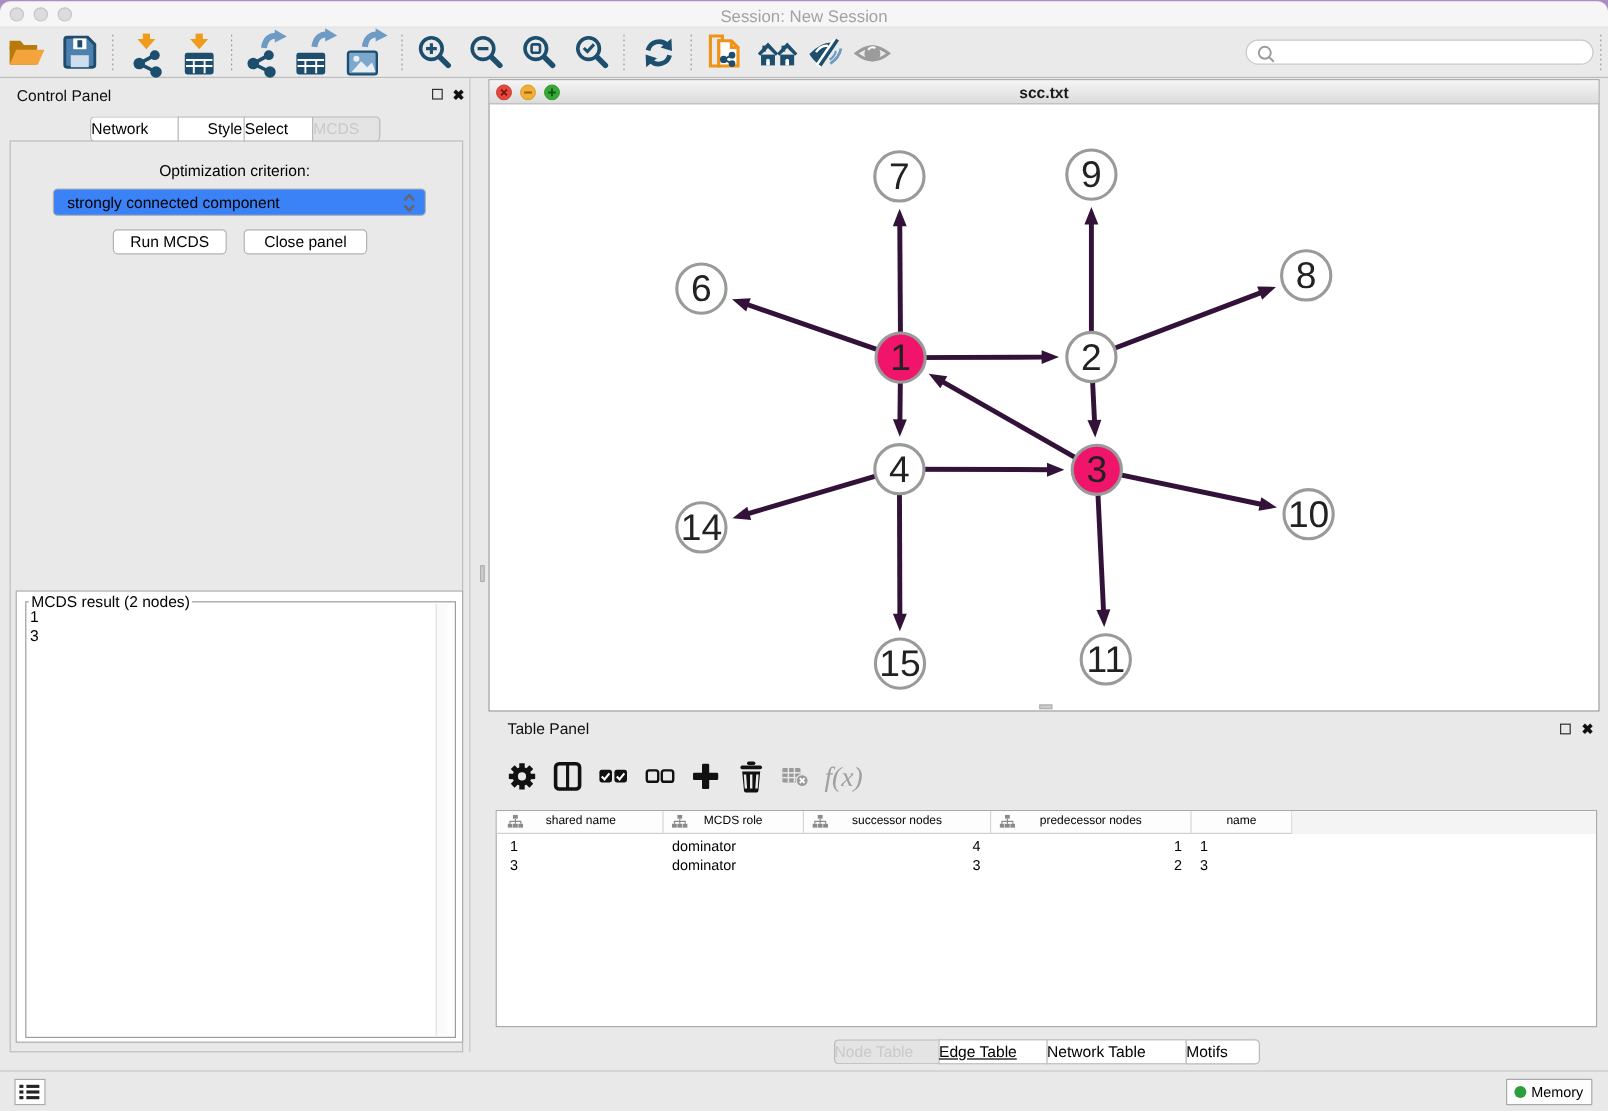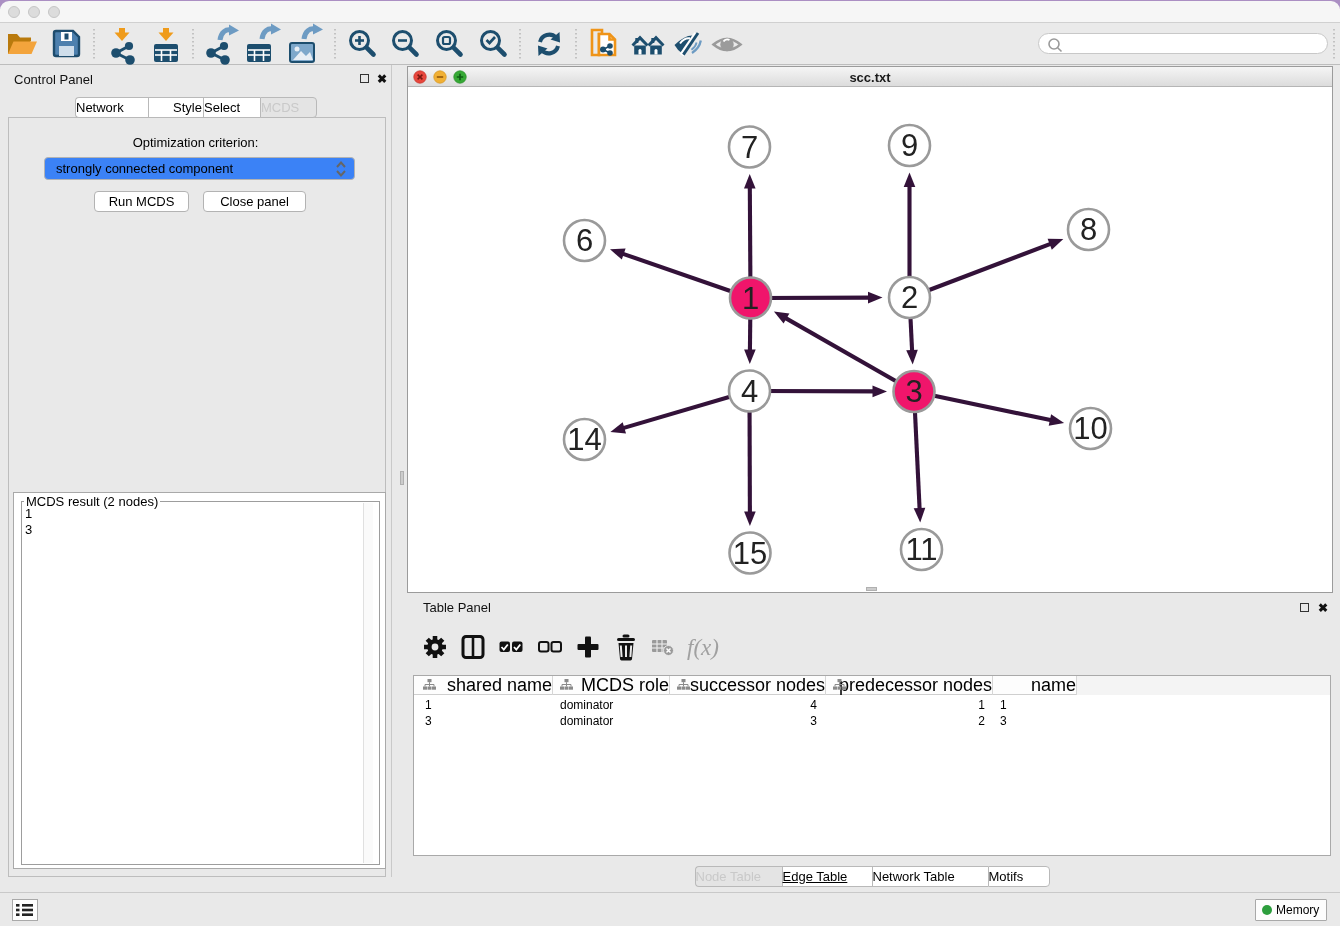--- a/index.html
+++ b/index.html
@@ -35,21 +35,21 @@
 #sbtrack { right:6px; top:1px; width:10px; height:360px; background:#fafafa; border-left:1px solid #e0e0e0; }
 
 #netwin { left:407px; top:66px; width:926px; height:527px; border:1px solid #9b9b9b; background:#fff; }
 #nettitle { left:0; top:0; width:100%; height:20px; background:linear-gradient(#f5f5f5,#dcdcdc); border-bottom:1px solid #b5b5b5; }
 #nettitle .t { width:100%; text-align:center; top:3px; font-size:13px; font-weight:bold; color:#1a1a1a; }
 
 #tpanel { left:410px; top:597px; width:924px; height:294px; background:#e9e9e9; }
 #tpanel .hdr { left:13px; top:3px; font-size:13px; color:#111; }
 #tablewrap { left:3px; top:78px; width:918px; height:181px; background:#fff; border:1px solid #a9a9a9; }
 #thead { left:0; top:0; width:100%; height:19px; background:#fdfdfd; border-bottom:1px solid #cfcfcf; font-size:12px; }
-.th { top:0; height:19px; border-right:1px solid #d6d6d6; text-align:right; line-height:18px; font-size:18px; }
+.th { top:0; height:19px; border-right:1px solid #d6d6d6; text-align:center; line-height:18px; font-size:10px; }
 .treei { position:absolute; left:7px; top:3px; }
 .td { font-size:12px; top:0; }
 #bottabs { left:0; top:269px; width:924px; text-align:center; }
 
 #statusbar { left:0; top:892px; width:1340px; height:34px; background:#e9e9e9; border-top:1px solid #c9c9c9; }
 #listbtn { left:12px; top:6px; width:26px; height:22px; background:#fdfdfd; border:1px solid #a9a9a9; }
 #membtn { left:1255px; top:6px; width:72px; height:22px; background:#fdfdfd; border:1px solid #a9a9a9; border-radius:1px; font-size:12px; display:flex; align-items:center; }
 </style>
 </head>
 <body>
@@ -59,20 +59,21 @@
       <rect x="4.5" y="0" width="4" height="3.2" fill="#8a8a8a"></rect>
       <rect x="0" y="7.5" width="4" height="3.2" fill="#8a8a8a"></rect>
       <rect x="4.5" y="7.5" width="4" height="3.2" fill="#8a8a8a"></rect>
       <rect x="9" y="7.5" width="4" height="3.2" fill="#8a8a8a"></rect>
       <path d="M6.5,3.2 V5.5 M2,7.5 V5.5 H11 V7.5 M6.5,5.5 V7.5" stroke="#8a8a8a" stroke-width="1" fill="none"></path>
     </g>
   </defs>
 </svg>
 <div id="deskstrip" class="abs"></div>
 <div id="titlebar" class="abs">
+  <div id="titletext" class="abs">Session: New Session</div>
   <div class="tl abs" style="left:8px"></div>
   <div class="tl abs" style="left:28px"></div>
   <div class="tl abs" style="left:48px"></div>
 </div>
 <div id="toolbar" class="abs">
   <svg id="tbicons" class="abs" width="1340" height="42" style="left:0;top:0">
     <defs>
       <g id="oarrow">
         <rect x="-3" y="-8" width="6" height="5.5" fill="#ef9b1b"></rect>
         <polygon points="-7.5,-3.5 7.5,-3.5 0,5" fill="#ef9b1b"></polygon>

